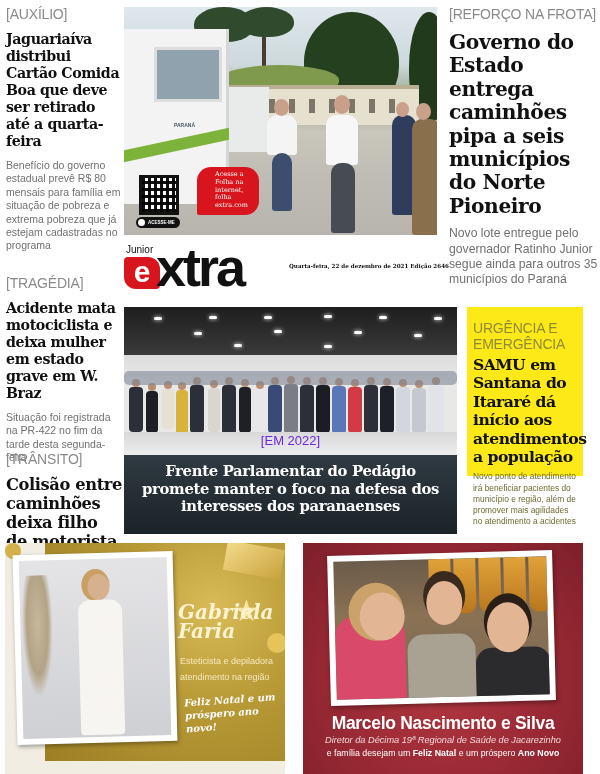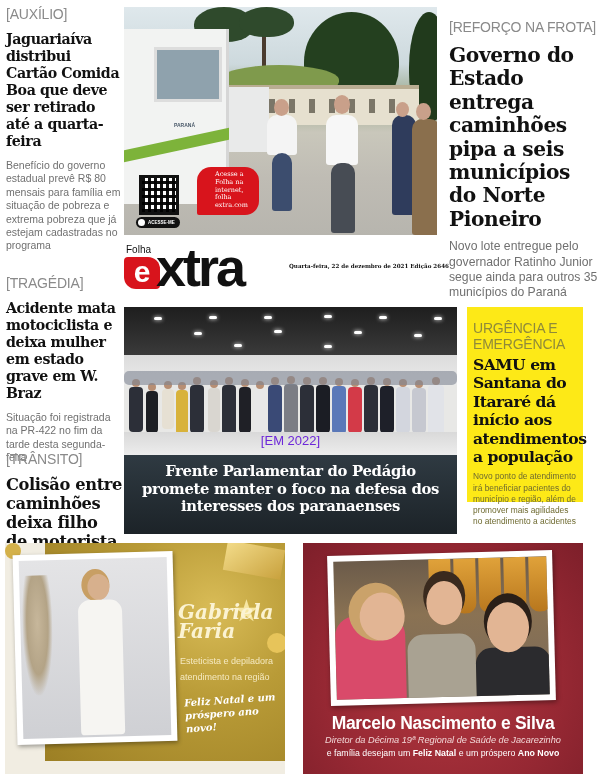--- a/index.html
+++ b/index.html
@@ -33,21 +33,21 @@
   .head { position: absolute; border-radius: 50%; background: #c9a08a; }
 
   .qr { position: absolute; left: 15px; top: 168px; width: 40px; height: 40px; background: #fff; border: 3px solid #111;
         background-image: repeating-linear-gradient(90deg, #111 0 3px, transparent 3px 6px), repeating-linear-gradient(0deg, #111 0 3px, transparent 3px 7px); background-blend-mode: multiply; }
   .qr-badge { position: absolute; left: 12px; top: 210px; width: 44px; height: 11px; background: #111; border-radius: 6px; color: #fff; font-size: 4.5px; font-weight: bold; line-height: 11px; padding-left: 12px; }
   .qr-badge::before { content: ""; position: absolute; left: 2px; top: 2px; width: 7px; height: 7px; border-radius: 50%; background: #fff; }
   .bubble { position: absolute; left: 73px; top: 160px; width: 62px; height: 48px; background: #d8141c; border-radius: 14px 14px 14px 2px; color: #fff;
             font-family: "DejaVu Serif", serif; font-size: 6.5px; line-height: 7.8px; padding: 4px 0 0 18px; }
 
   
-  #col-right { left: 449px; top: 13px; width: 150px; }
+  #col-right { left: 449px; top: 0; width: 150px; }
   #col-right .kicker { margin-top: 6px; }
   #col-right .headline { font-size: 20.2px; line-height: 23.4px; margin-top: 9px; }
   #col-right .dek { font-size: 12.2px; line-height: 15.4px; margin-top: 8px; }
 
   
   #masthead { left: 124px; top: 242px; width: 320px; height: 56px; }
   .mh-folha { position: absolute; left: 2px; top: 2px; font-family: "Liberation Sans", sans-serif; font-size: 10px; color: #111; }
   .mh-e { position: absolute; left: 0; top: 15px; width: 36px; height: 32px; background: #d8141c; border-radius: 4px 12px 4px 12px;
           color: #fff; font-family: "Liberation Sans", sans-serif; font-weight: bold; font-size: 30px; line-height: 30px; text-align: center; }
   .mh-xtra { position: absolute; left: 32px; top: -2px; font-family: "Liberation Sans", sans-serif; font-weight: bold; font-size: 54px; line-height: 54px; letter-spacing: -3px; color: #111; text-align: right; }
@@ -58,21 +58,21 @@
   .ceiling { position: absolute; left: 0; top: 0; width: 100%; height: 48px; background: linear-gradient(180deg, #1e1e1e, #3a3a3a); }
   .lamp { position: absolute; width: 8px; height: 3px; border-radius: 2px; background: #fff; box-shadow: 0 0 4px #fff; }
   .wall { position: absolute; left: 0; top: 48px; width: 100%; height: 30px; background: linear-gradient(180deg, #dcdcdc, #eaeaea); }
   .crowd { position: absolute; left: 0; top: 60px; width: 100%; height: 70px; }
   .floor { position: absolute; left: 0; top: 125px; width: 100%; height: 28px; background: linear-gradient(180deg, #d9d9d9, #f1f1f1); }
   .mid-kicker { position: absolute; left: 0; top: 126px; width: 100%; text-align: center; font-family: "Liberation Sans", sans-serif; font-weight: 300; font-size: 13px; color: #6d28d9; }
   .mid-overlay { position: absolute; left: 0; top: 148px; width: 100%; height: 79px; background: linear-gradient(180deg, #2f3a42, #1c2328); }
   .mid-headline { position: absolute; left: 8px; top: 155px; width: 317px; text-align: center; color: #fff; font-family: "DejaVu Serif", serif; font-weight: bold; font-size: 14.8px; line-height: 17.5px; letter-spacing: -0.3px; }
 
   
-  #yellow-box { left: 467px; top: 307px; width: 116px; height: 195px; background: #fde917; padding: 13px 5px 0 6px; }
+  #yellow-box { left: 467px; top: 307px; width: 116px; height: 169px; background: #fde917; padding: 13px 5px 0 6px; }
   #yellow-box .kicker { color: #8f8a3a; font-size: 14px; line-height: 16px; }
   #yellow-box .headline { font-size: 15.6px; line-height: 18.4px; margin-top: 4px; letter-spacing: -0.5px; }
   #yellow-box .dek { color: #6e6a30; font-size: 8.4px; line-height: 11.2px; margin-top: 5px; }
 
   
   #story-transito { left: 6px; top: 405px; width: 116px; margin-top: 46px; }
   #story-transito .headline { font-size: 16.3px; line-height: 19px; margin-top: 8px; }
 
   
   #ad-gabriela { left: 5px; top: 543px; width: 280px; height: 231px; background: #f1ede2; overflow: hidden; }
@@ -162,21 +162,21 @@
   <div class="bubble">Acesse a Folha na internet, folha extra.com</div>
 </div>
 
 <article id="col-right" class="abs">
   <div class="kicker">[REFORÇO NA FROTA]</div>
   <h1 class="headline">Governo do Estado entrega caminhões pipa a seis municípios do Norte Pioneiro</h1>
   <p class="dek">Novo lote entregue pelo governador Ratinho Junior segue ainda para outros 35 municípios do Paraná</p>
 </article>
 
 <div id="masthead" class="abs">
-  <span class="mh-folha">Folha</span>
+  <span class="mh-folha">Junior</span>
   <span class="mh-e">e</span>
   <span class="mh-xtra">xtra</span>
   <span class="mh-date">Quarta-feira, 22 de dezembro de 2021 Edição 2646</span>
 </div>
 
 <article id="mid-photo" class="abs">
   <div class="ceiling">
     <span class="lamp" style="left:30px;top:10px"></span>
       <span class="lamp" style="left:85px;top:9px"></span>
     <span class="lamp" style="left:140px;top:9px"></span>

